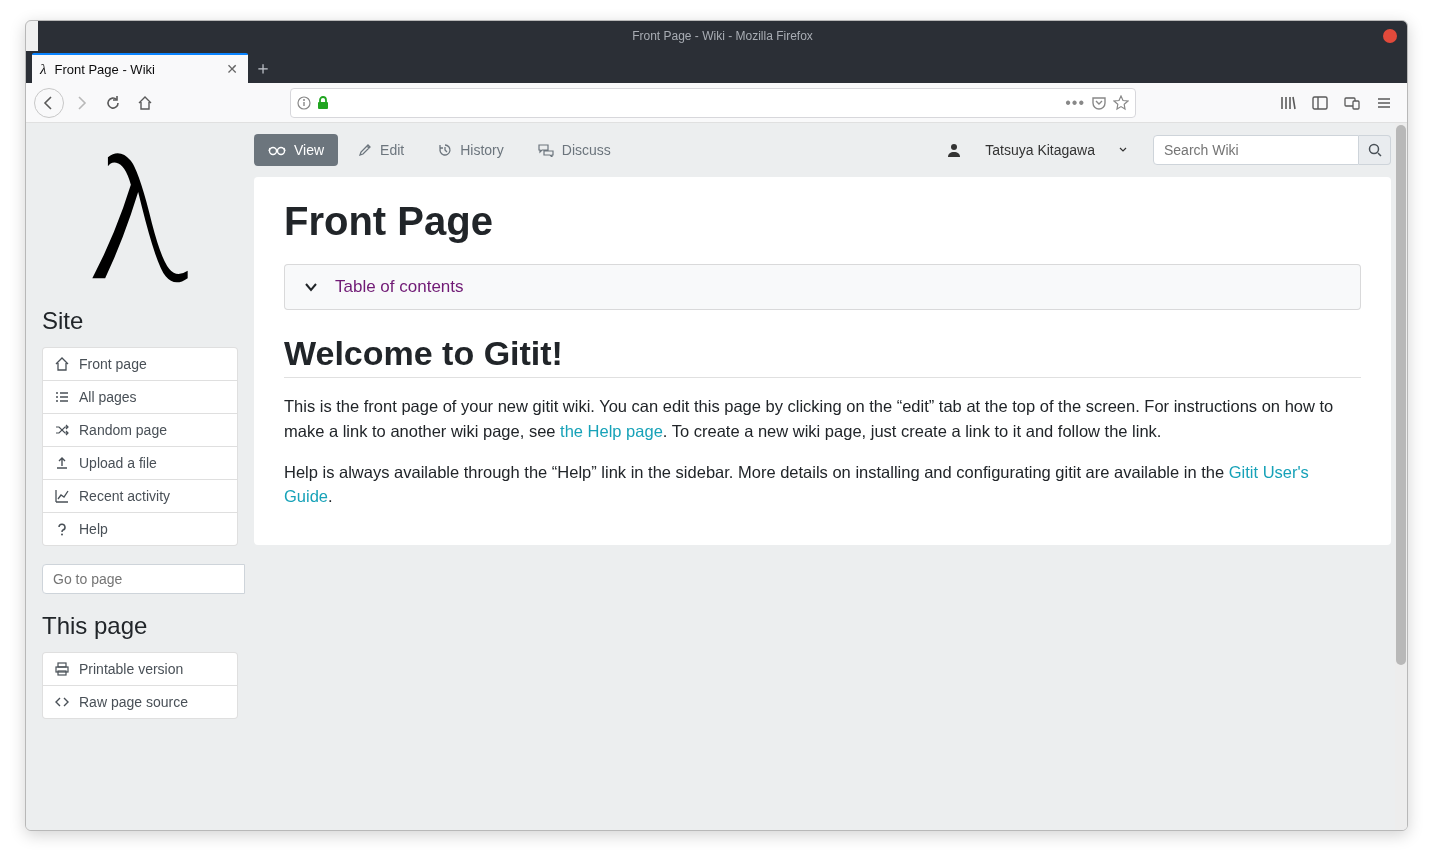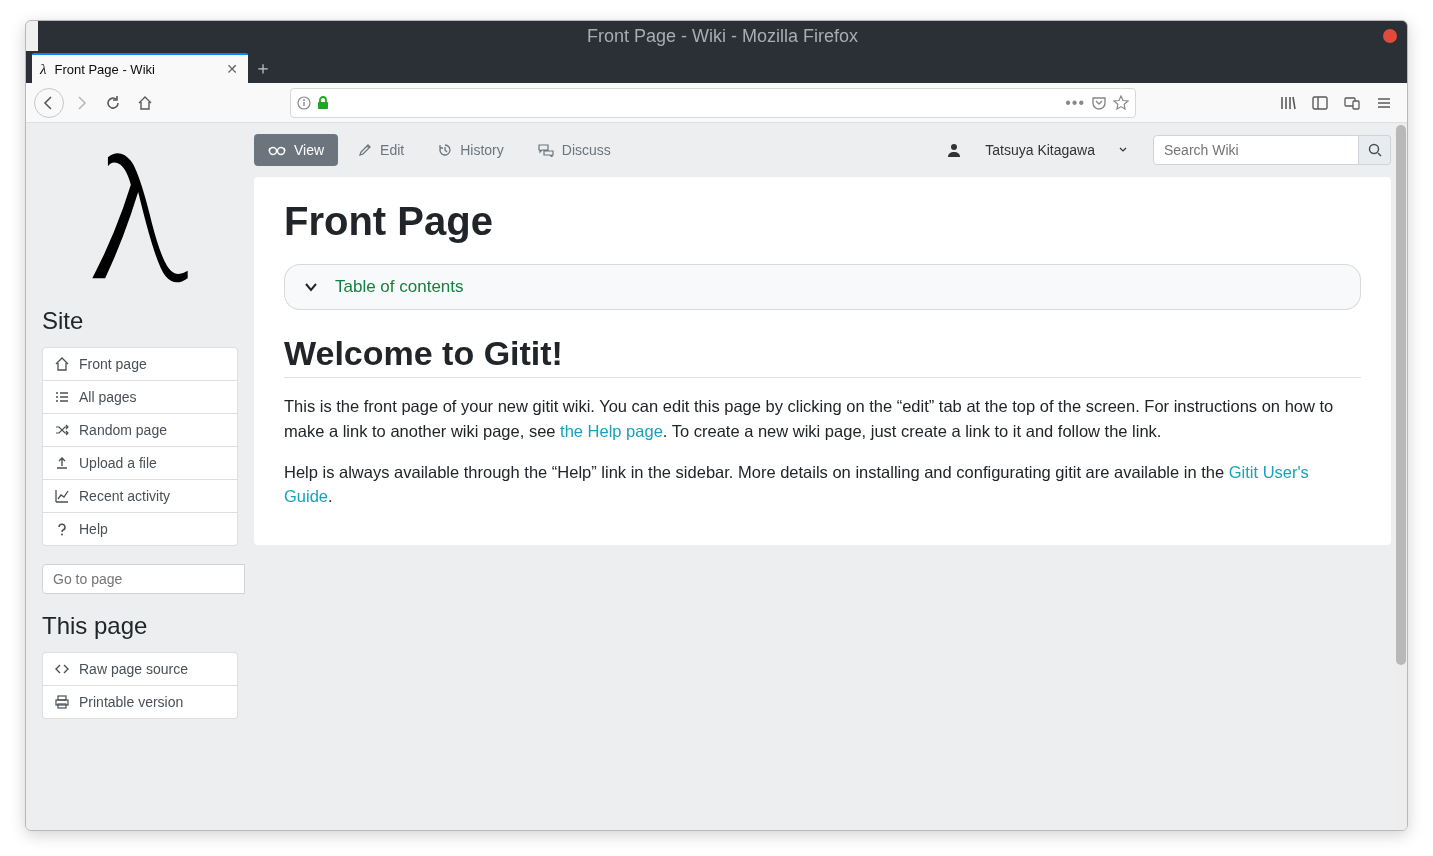--- a/index.html
+++ b/index.html
@@ -1,20 +1,20 @@
 <!DOCTYPE html>
 <html><head>
 <meta charset="utf-8">
 <style>
 * { box-sizing: border-box; margin: 0; padding: 0; }
 body { font-family: -apple-system, BlinkMacSystemFont, "Segoe UI", sans-serif; background: #fff; width: 1433px; height: 856px; overflow: hidden; position: relative; }
 .window-frame { position: absolute; inset: 20px 25px 25px 25px; border: 1px solid #b8b8b8; border-radius: 6px; overflow: hidden; box-shadow: 0 4px 16px rgba(0,0,0,0.18); display: flex; flex-direction: column; background: #f0f0f0; }
 
 
-.titlebar { height: 30px; background: #2b2f36; color: #a8acb3; display: flex; align-items: center; justify-content: center; position: relative; font-size: 18px; margin-left: 12px; }
+.titlebar { height: 30px; background: #2b2f36; color: #a8acb3; display: flex; align-items: center; justify-content: center; position: relative; font-size: 12px; margin-left: 12px; }
 .titlebar .close-dot { position: absolute; right: 10px; top: 50%; transform: translateY(-50%); width: 14px; height: 14px; border-radius: 50%; background: #e24a3b; cursor: pointer; }
 
 
 .tabstrip { height: 32px; background: #2b2f36; display: flex; align-items: flex-end; padding-left: 6px; }
 .tab { background: #f9f9fa; height: 30px; display: flex; align-items: center; padding: 0 10px 0 8px; border-radius: 2px 2px 0 0; min-width: 216px; gap: 8px; font-size: 13px; color: #0c0c0d; border-top: 2px solid #0a84ff; }
 .tab .favicon { font-family: serif; font-size: 15px; font-style: italic; }
 .tab .close-x { margin-left: auto; color: #666; cursor: pointer; font-size: 14px; }
 .newtab { width: 30px; height: 30px; display: flex; align-items: center; justify-content: center; color: #bfc3ca; font-size: 18px; cursor: pointer; }
 
 
@@ -49,21 +49,21 @@
 .tab-item { display: flex; align-items: center; gap: 8px; padding: 8px 14px; border-radius: 4px; font-size: 14px; color: #6c757d; cursor: pointer; }
 .tab-item.active { background: #6c757d; color: #fff; }
 .tab-item .ticon { display: inline-flex; }
 .user-menu { margin-left: auto; display: flex; align-items: center; gap: 24px; color: #333; font-size: 14px; cursor: pointer; padding: 6px 10px; }
 .search-group { display: flex; margin-left: 10px; }
 .search-input { width: 206px; padding: 6px 10px; border: 1px solid #ced4da; border-radius: 4px 0 0 4px; font-size: 14px; background: #fff; }
 .search-btn { width: 32px; background: #e9ecef; border: 1px solid #ced4da; border-left: none; border-radius: 0 4px 4px 0; display: flex; align-items: center; justify-content: center; cursor: pointer; color: #495057; }
 
 .article { background: #fff; border-radius: 4px; padding: 22px 30px 36px; }
 .article h1 { font-size: 40px; font-weight: 600; color: #212529; margin-bottom: 20px; }
-.toc-box { border: 1px solid rgba(0,0,0,.125); border-radius: 16px; background: #f8f9fa; padding: 12px 18px; display: flex; align-items: center; gap: 16px; font-size: 17px; color: #15803d; margin-bottom: 24px; cursor: pointer; }
+.toc-box { border: 1px solid rgba(0,0,0,.125); border-radius: 4px; background: #f8f9fa; padding: 12px 18px; display: flex; align-items: center; gap: 16px; font-size: 17px; color: #701a75; margin-bottom: 24px; cursor: pointer; }
 .article h2 { font-size: 34px; font-weight: 600; color: #212529; padding-bottom: 4px; border-bottom: 1px solid #e0e0e0; }
 .article p { font-size: 16.5px; line-height: 1.5; color: #212529; margin-top: 16px; }
 .article a { color: #17a2b8; text-decoration: none; }
 
 .scrollbar-track { position: absolute; right: 0; top: 0; bottom: 0; width: 12px; background: #ededed; }
 .scrollbar-thumb { position: absolute; right: 1px; top: 2px; width: 10px; height: 540px; background: #b8b8b8; border-radius: 5px; }
 
 svg { display: block; }
 </style>
 </head>
@@ -226,34 +226,34 @@
           <svg width="14" height="14" viewBox="0 0 14 14">
               <path d="M2 7h9M8 3l4 4-4 4" stroke="#495057" stroke-width="1.6" fill="none"></path>
             </svg>
         </button>
       </div>
       <h3 class="side-heading">This page</h3>
       <ul class="side-list">
         <li>
             <span class="side-icon">
               <svg width="14" height="14" viewBox="0 0 14 14">
-                <path d="M5 3L1 7l4 4M9 3l4 4-4 4" stroke="#495057" stroke-width="1.4" fill="none"></path>
-              </svg>
-            </span>
-            <span>Raw page source</span>
-          </li>
-        <li>
-            <span class="side-icon">
-              <svg width="14" height="14" viewBox="0 0 14 14">
                 <rect x="3" y="1" width="8" height="4" stroke="#495057" stroke-width="1.2" fill="none"></rect>
                 <rect x="1" y="5" width="12" height="5" stroke="#495057" stroke-width="1.2" fill="none"></rect>
                 <rect x="3" y="9" width="8" height="4" stroke="#495057" stroke-width="1.2" fill="none"></rect>
               </svg>
             </span>
             <span>Printable version</span>
+          </li>
+        <li>
+            <span class="side-icon">
+              <svg width="14" height="14" viewBox="0 0 14 14">
+                <path d="M5 3L1 7l4 4M9 3l4 4-4 4" stroke="#495057" stroke-width="1.4" fill="none"></path>
+              </svg>
+            </span>
+            <span>Raw page source</span>
           </li>
       </ul>
     </aside>
 
     <main class="main">
       <div class="tab-nav">
         <div class="tab-item active">
           <span class="ticon">
               <svg width="18" height="14" viewBox="0 0 18 14">
                 <circle cx="5" cy="8" r="3.5" stroke="#fff" stroke-width="1.4" fill="none"></circle>

